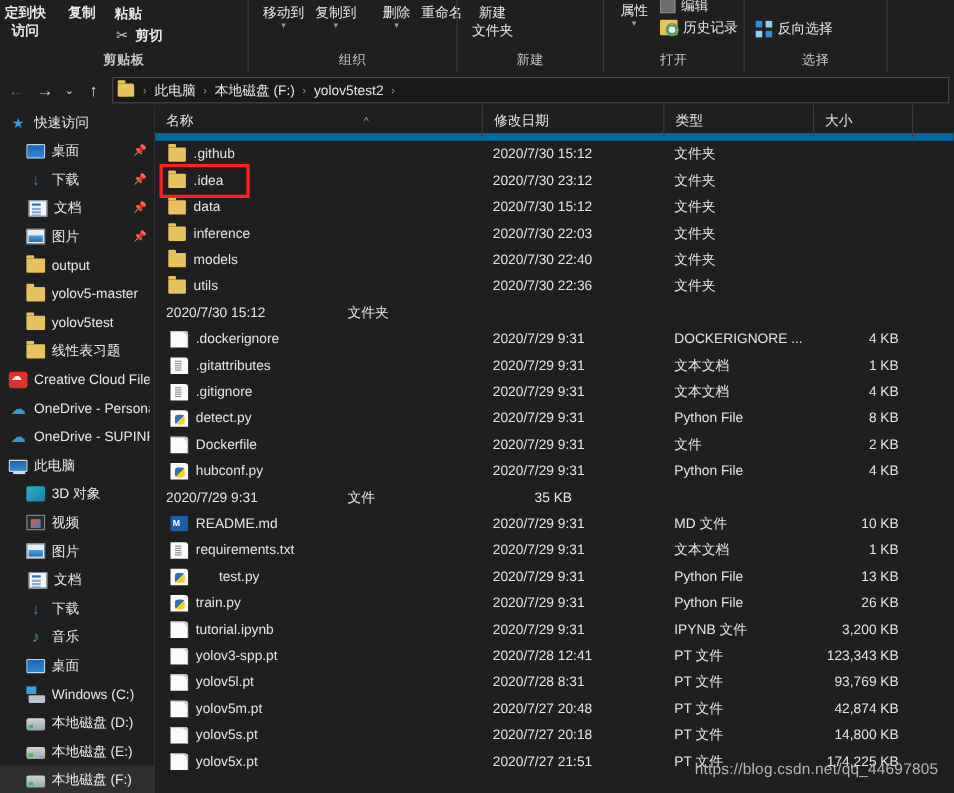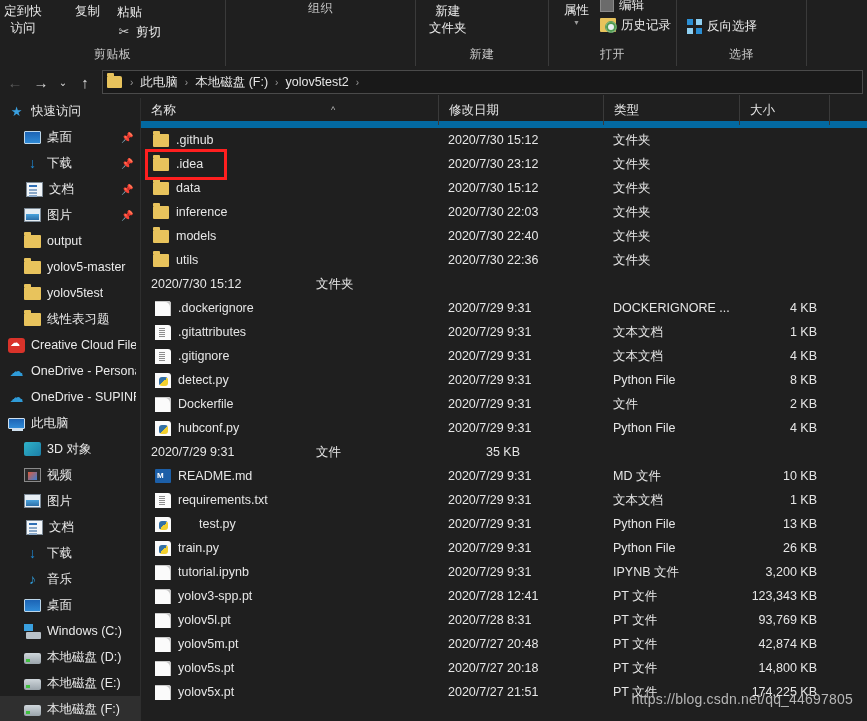--- a/index.html
+++ b/index.html
@@ -184,43 +184,61 @@
     font-size: 14px; color: #b6b6b6; letter-spacing: .2px;
   }
 </style>
 </head>
 <body>
 
 <div id="app">
 
   <div class="ribbon">
 
-    <div class="rib-group" style="width:225px;">
+    <div class="rib-group" style="width:225px;font-weight:bold;">
       <div class="rib-body" style="padding-left:0;">
         <div class="rib-btn" style="width:62px;margin-left:-8px;">
           <span>定到快</span>
           <span>访问</span>
         </div>
-        <div class="rib-btn" style="margin-left:16px;">
+        <div class="rib-btn" style="margin-left:3px;">
           <span>复制</span>
         </div>
         <div class="rib-col-stack" style="margin-left:12px;">
           <div class="rib-row">
             <span>粘贴</span>
           </div>
           <div class="rib-row">
             <span class="ico ico-scissors">✂</span>
             <span>剪切</span>
           </div>
         </div>
       </div>
       <div class="rib-caption">剪贴板</div>
     </div>
 
     <div class="rib-group" style="width:190px;">
+      <div class="rib-body" style="justify-content:flex-start;padding-left:8px;">
+        <div class="rib-btn">
+          <span>移动到</span>
+          <span class="caret">▼</span>
+        </div>
+        <div class="rib-btn">
+          <span>复制到</span>
+          <span class="caret">▼</span>
+        </div>
+        <div style="width:1px;background:#3a3a3a;height:34px;margin:0 7px;"></div>
+        <div class="rib-btn">
+          <span>删除</span>
+          <span class="caret">▼</span>
+        </div>
+        <div class="rib-btn">
+          <span>重命名</span>
+        </div>
+      </div>
       <div class="rib-caption">组织</div>
     </div>
 
     <div class="rib-group" style="width:133px;">
       <div class="rib-body" style="justify-content:flex-start;padding-left:8px;">
         <div class="rib-btn">
           <span>新建</span>
           <span>文件夹</span>
         </div>
       </div>

